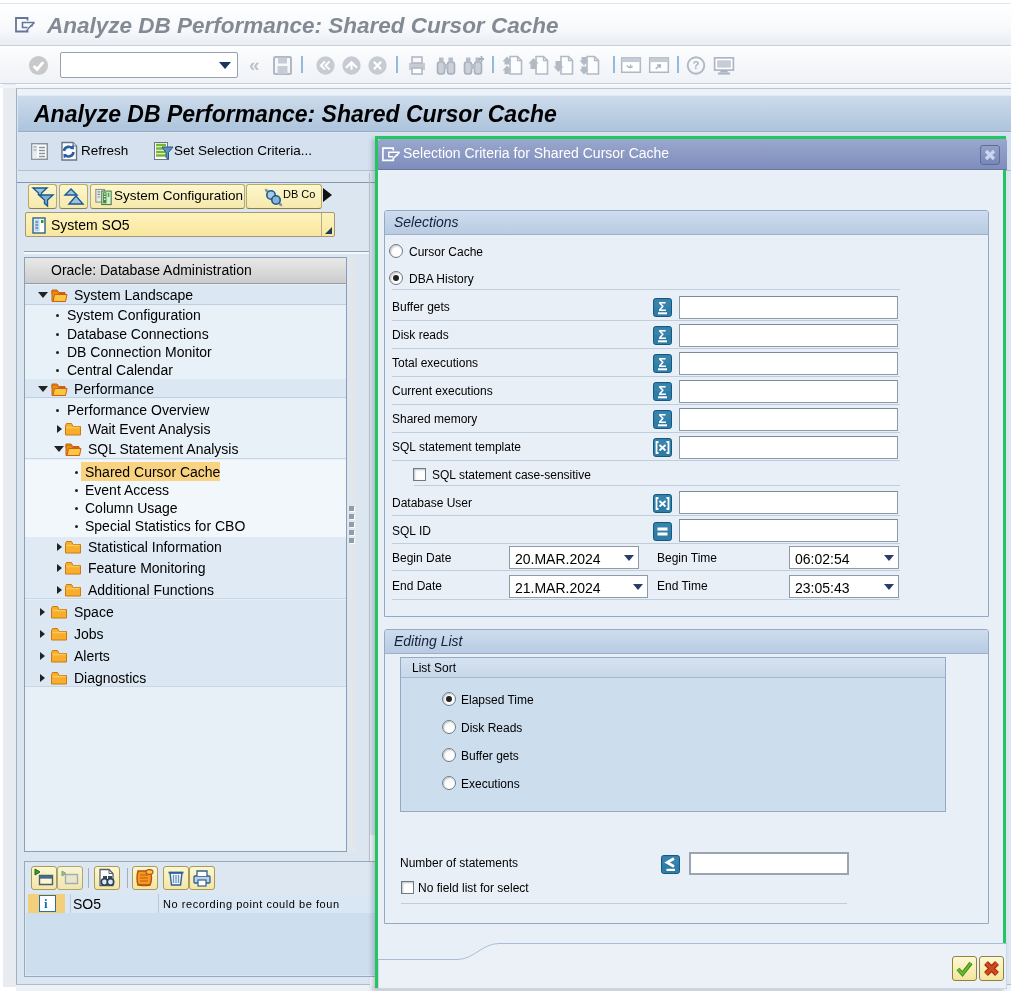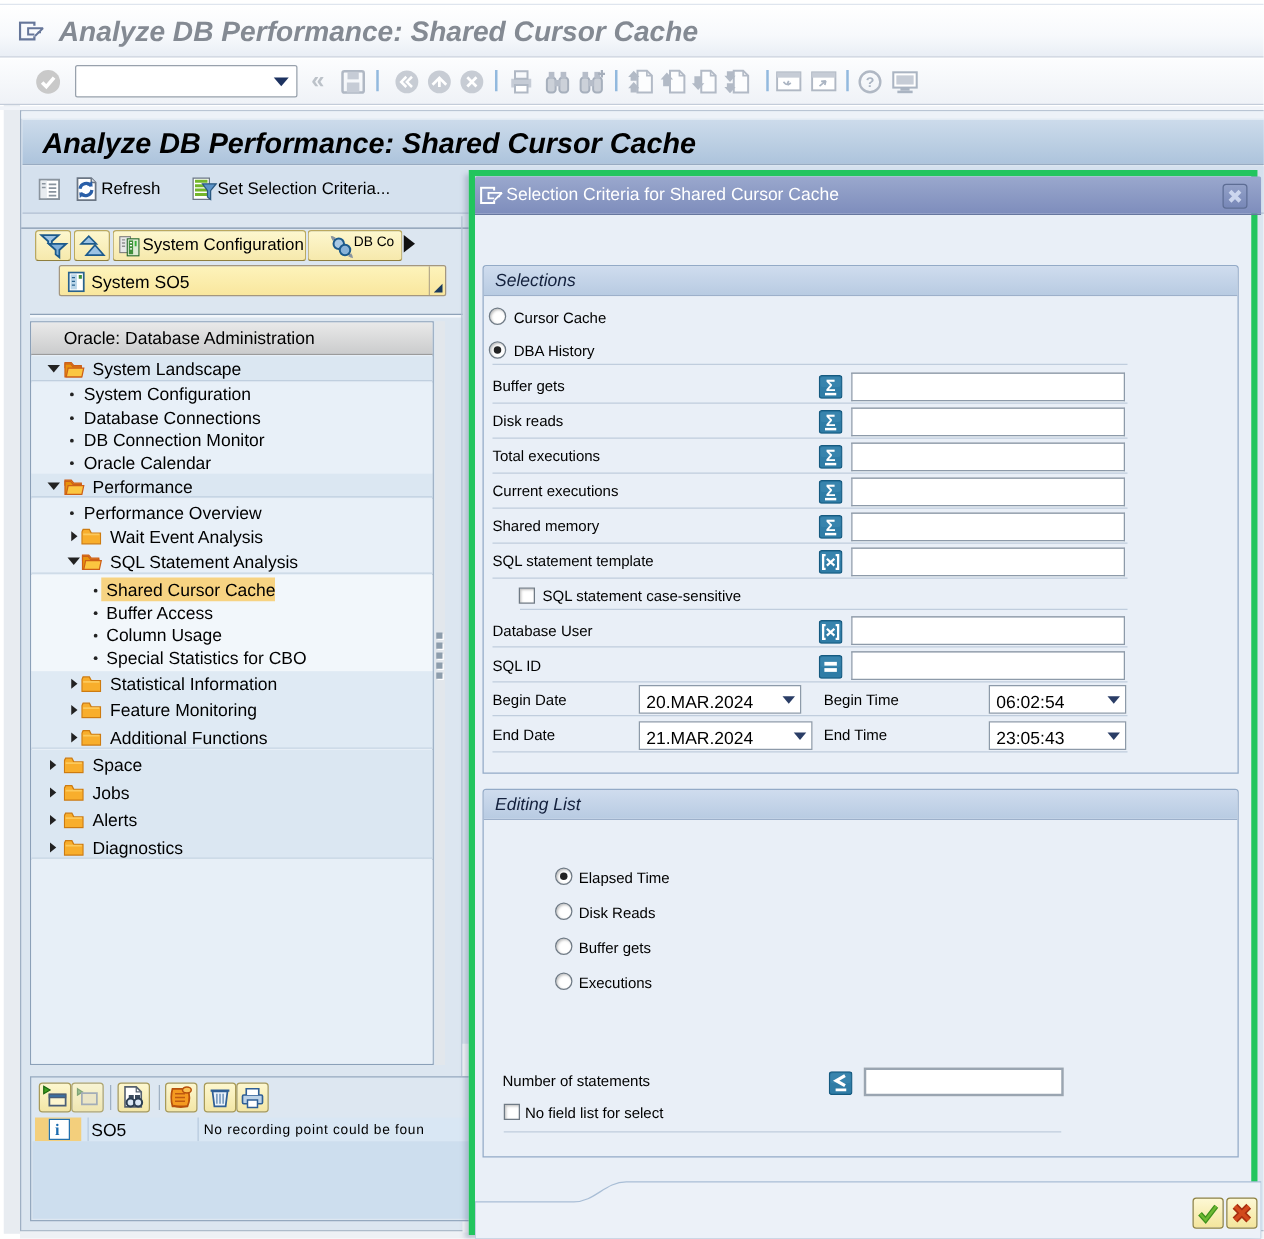--- a/index.html
+++ b/index.html
@@ -29,21 +29,21 @@
   background:linear-gradient(#ccdbeb, #adc4dc);
   border-top:1px solid #e2ebf4; border-bottom:1px solid #98abc2; }
 #mhead span { position:absolute; left:16px; top:5px; font-size:23px; font-weight:bold; font-style:italic; color:#000; }
 #apptb { position:absolute; left:1px; top:44px; width:994px; height:38px; background:#d5e1ee; border-bottom:1px solid #b2c0d2; }
 #apptb .lbl { position:absolute; top:10px; font-size:13.5px; color:#000; }
 
 
 .ybtn { position:absolute; background:linear-gradient(#fdf7cf, #f6e9ac); border:1px solid #bba95f; border-bottom-color:#8f7f3f; border-radius:3px; overflow:hidden; }
 .ybtn .cap { position:absolute; font-size:14px; color:#000; top:3px; white-space:nowrap; }
 
-#so5 { position:absolute; left:30px; top:123px; width:310px; height:25px; background:linear-gradient(#fdf3bb,#f9e79e); border:1px solid #a4977f; border-radius:2px; }
+#so5 { position:absolute; left:8px; top:123px; width:310px; height:25px; background:linear-gradient(#fdf3bb,#f9e79e); border:1px solid #a4977f; border-radius:2px; }
 #so5 .cap { position:absolute; left:25px; top:4px; font-size:14px; color:#000; }
 #so5 .cor { position:absolute; right:0px; top:0; width:13px; height:23px; border-left:1px solid #b7ab8b; }
 
 
 #treebox { position:absolute; left:7px; top:168px; width:323px; height:595px; background:#e7eff7; border:1px solid #8ba0b8; }
 #treehdr { position:absolute; left:0; top:0; width:321px; height:26px; background:linear-gradient(#e9e9e9,#cbcccd); border-bottom:1px solid #9b9b9b; }
 #treehdr span { position:absolute; left:10px; top:4px; font-size:14px; color:#000;margin-left:16px; }
 .trow { position:absolute; left:0; width:321px; height:20px; font-size:14px; color:#000; }
 .trow span.t { position:absolute; top:2px; }
 .band { position:absolute; left:0; width:321px; }
@@ -57,21 +57,21 @@
 
 .grip { position:absolute; width:5px; height:5px; background:#8d9dac; box-shadow:1px 1px 0 #fff; }
 
 
 #msgpanel { position:absolute; left:7px; top:772px; width:366px; height:116px; background:#dde7f1; border:1px solid #95a9bf; }
 .mbtn { position:absolute; top:4px; width:26px; height:24px; background:linear-gradient(#fdf7cf,#f3e6a6); border:1px solid #a89a58; border-radius:3px; }
 #msgrow { position:absolute; left:1px; top:32px; width:352px; height:19px; background:#d9e7f4; }
 #msglist { position:absolute; left:1px; top:51px; width:352px; height:62px; background:#cddeee; }
 
 
-#dlg { left:375px; top:136px; width:631px; height:852px; background:#e9eff7; border:5px solid #22c55e; box-shadow:-3px 3px 4px rgba(100,115,145,0.35); }
+#dlg { left:375px; top:136px; width:631px; height:852px; background:#e9eff7; border:3px solid #22c55e; box-shadow:-3px 3px 4px rgba(100,115,145,0.35); }
 #dtitle { position:absolute; left:0; top:0; width:629px; height:31px; background:linear-gradient(#9aa8cd,#7e8dbc); border-bottom:1px solid #67779f; border-radius:2px 2px 0 0; }
 #dtitle span { position:absolute; left:25px; top:6px; font-size:14px; color:#fff; }
 #dclose { position:absolute; right:3px; top:6px; width:20px; height:20px; background:linear-gradient(#93a1c8,#7787b7); border:1px solid #5d6d94; border-radius:3px; color:#dbe3f5; }
 
 .grp { position:absolute; background:transparent; border:1px solid #93aac7; border-radius:3px 3px 0 0; }
 .grpband { position:absolute; left:0; top:0; width:100%; height:24px; background:linear-gradient(#cfdcee,#b8cbe2); border-bottom:1px solid #9db0ca; border-radius:2px 2px 0 0; }
 .grpband span { position:absolute; left:9px; top:3px; font-size:14px; color:#14213d;font-style:italic; }
 
 .flbl { position:absolute; font-size:12px; color:#000; }
 .ficon { position:absolute; width:19px; height:19px; border-radius:2px; }
@@ -348,21 +348,21 @@
       <div class="trow" style="top:66px">
           <i class="blt" style="left:31px"></i>
           <span class="t" style="left:42px">Database Connections</span>
         </div>
       <div class="trow" style="top:84px">
           <i class="blt" style="left:31px"></i>
           <span class="t" style="left:42px">DB Connection Monitor</span>
         </div>
       <div class="trow" style="top:102px">
           <i class="blt" style="left:31px"></i>
-          <span class="t" style="left:42px">Oracle Calendar</span>
+          <span class="t" style="left:42px">Central Calendar</span>
         </div>
       <div class="trow" style="top:121px">
           <i class="exp open" style="left:13px;top:7px"></i>
           <svg class="fop" style="left:26px;top:2px">
             <use href="#fopen"></use>
           </svg>
           <span class="t" style="left:49px">Performance</span>
         </div>
       <div class="trow" style="top:142px">
           <i class="blt" style="left:31px"></i>
@@ -381,21 +381,21 @@
             <use href="#fopen"></use>
           </svg>
           <span class="t" style="left:63px">SQL Statement Analysis</span>
         </div>
       <div class="trow" style="top:204px">
           <i class="blt" style="left:50px"></i>
           <span class="t" style="left:60px">Shared Cursor Cache</span>
         </div>
       <div class="trow" style="top:222px">
           <i class="blt" style="left:50px"></i>
-          <span class="t" style="left:60px">Buffer Access</span>
+          <span class="t" style="left:60px">Event Access</span>
         </div>
       <div class="trow" style="top:240px">
           <i class="blt" style="left:50px"></i>
           <span class="t" style="left:60px">Column Usage</span>
         </div>
       <div class="trow" style="top:258px">
           <i class="blt" style="left:50px"></i>
           <span class="t" style="left:60px">Special Statistics for CBO</span>
         </div>
       <div class="trow" style="top:279px">
@@ -627,20 +627,24 @@
         <span class="val">23:05:43</span>
         <i class="ar"></i>
       </div>
     <div class="fline" style="left:14px;top:460px;width:508px"></div>
 
     <div class="grp" style="left:6px;top:490px;width:605px;height:295px">
       <div class="grpband">
           <span>Editing List</span>
         </div>
     </div>
+    <div class="abs" style="left:22px;top:518px;width:546px;height:155px;background:#ccddee;border:1px solid #93aac7">
+      <div style="position:absolute;left:0;top:0;width:100%;height:20px;background:linear-gradient(#d6e2f0,#c6d8ea);border-bottom:1px solid #a5b8d0"></div>
+      <span class="flbl" style="left:11px;top:3px">List Sort</span>
+    </div>
     <div class="radio sel" style="left:64px;top:553px"></div>
     <span class="flbl" style="left:83px;top:554px">Elapsed Time</span>
     <div class="radio" style="left:64px;top:581px"></div>
     <span class="flbl" style="left:83px;top:582px">Disk Reads</span>
     <div class="radio" style="left:64px;top:609px"></div>
     <span class="flbl" style="left:83px;top:610px">Buffer gets</span>
     <div class="radio" style="left:64px;top:637px"></div>
     <span class="flbl" style="left:83px;top:638px">Executions</span>
 
     <span class="flbl" style="left:22px;top:717px">Number of statements</span>

